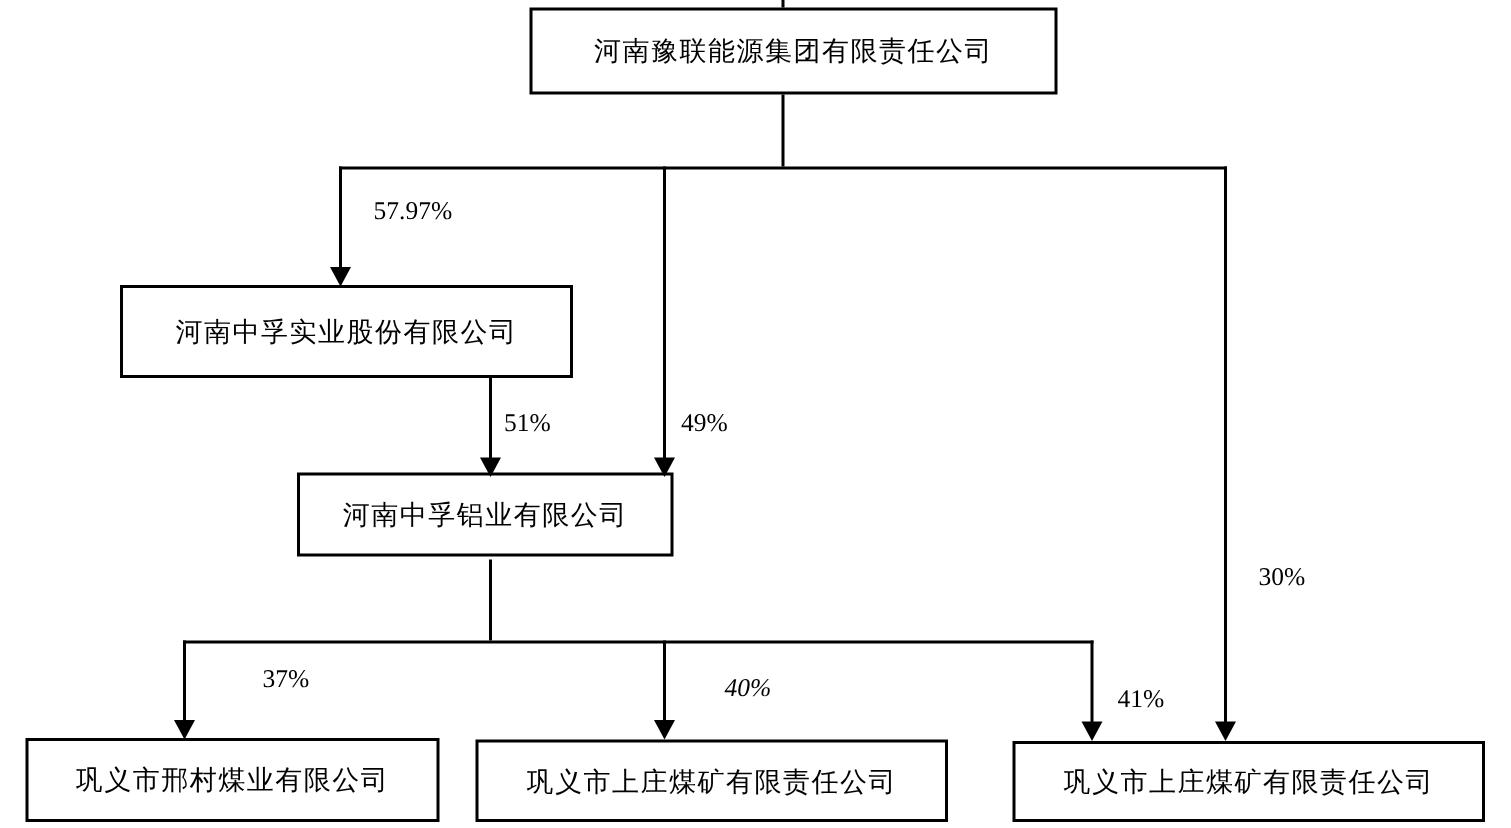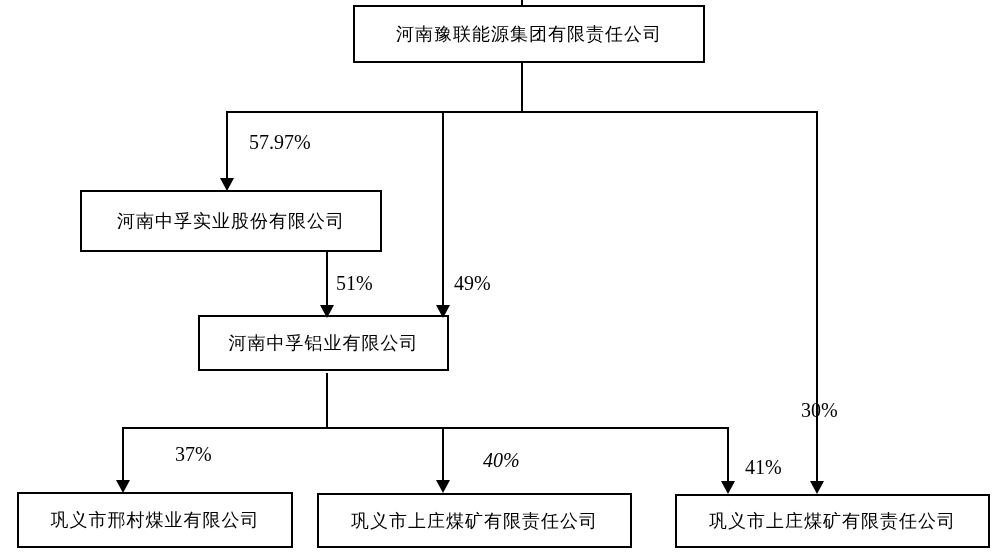--- a/index.html
+++ b/index.html
@@ -28,21 +28,21 @@
   .vline { position: absolute; width: 2px; background: #000; }
   .arrow-down {
     position: absolute;
     width: 0; height: 0;
     border-left: 7px solid transparent;
     border-right: 7px solid transparent;
     border-top: 13px solid #000;
   }
   .pct {
     position: absolute;
-    font-size: 20px;
+    font-size: 17px;
     white-space: nowrap;
   }
 </style>
 </head>
 <body>
 
 <div id="canvas">
 
   <div class="node" style="left:353px; top:5px;   width:352px; height:58px;">河南豫联能源集团有限责任公司</div>
   <div class="node" style="left:80px;  top:190px; width:302px; height:62px;">河南中孚实业股份有限公司</div>
@@ -78,15 +78,15 @@
 
   <div class="vline" style="left:816px; top:111px; height:371px;"></div>
   <div class="arrow-down" style="left:810px; top:481px;"></div>
 
   <div class="pct" style="left:249px; top:131px;">57.97%</div>
   <div class="pct" style="left:336px; top:272px;">51%</div>
   <div class="pct" style="left:454px; top:272px;">49%</div>
   <div class="pct" style="left:175px; top:443px;">37%</div>
   <div class="pct" style="left:483px; top:449px;font-style:italic;">40%</div>
   <div class="pct" style="left:745px; top:456px;">41%</div>
-  <div class="pct" style="left:801px; top:375px;margin-top:24px;">30%</div>
+  <div class="pct" style="left:839px; top:375px;">30%</div>
 
 </div>
 
 </body></html>

